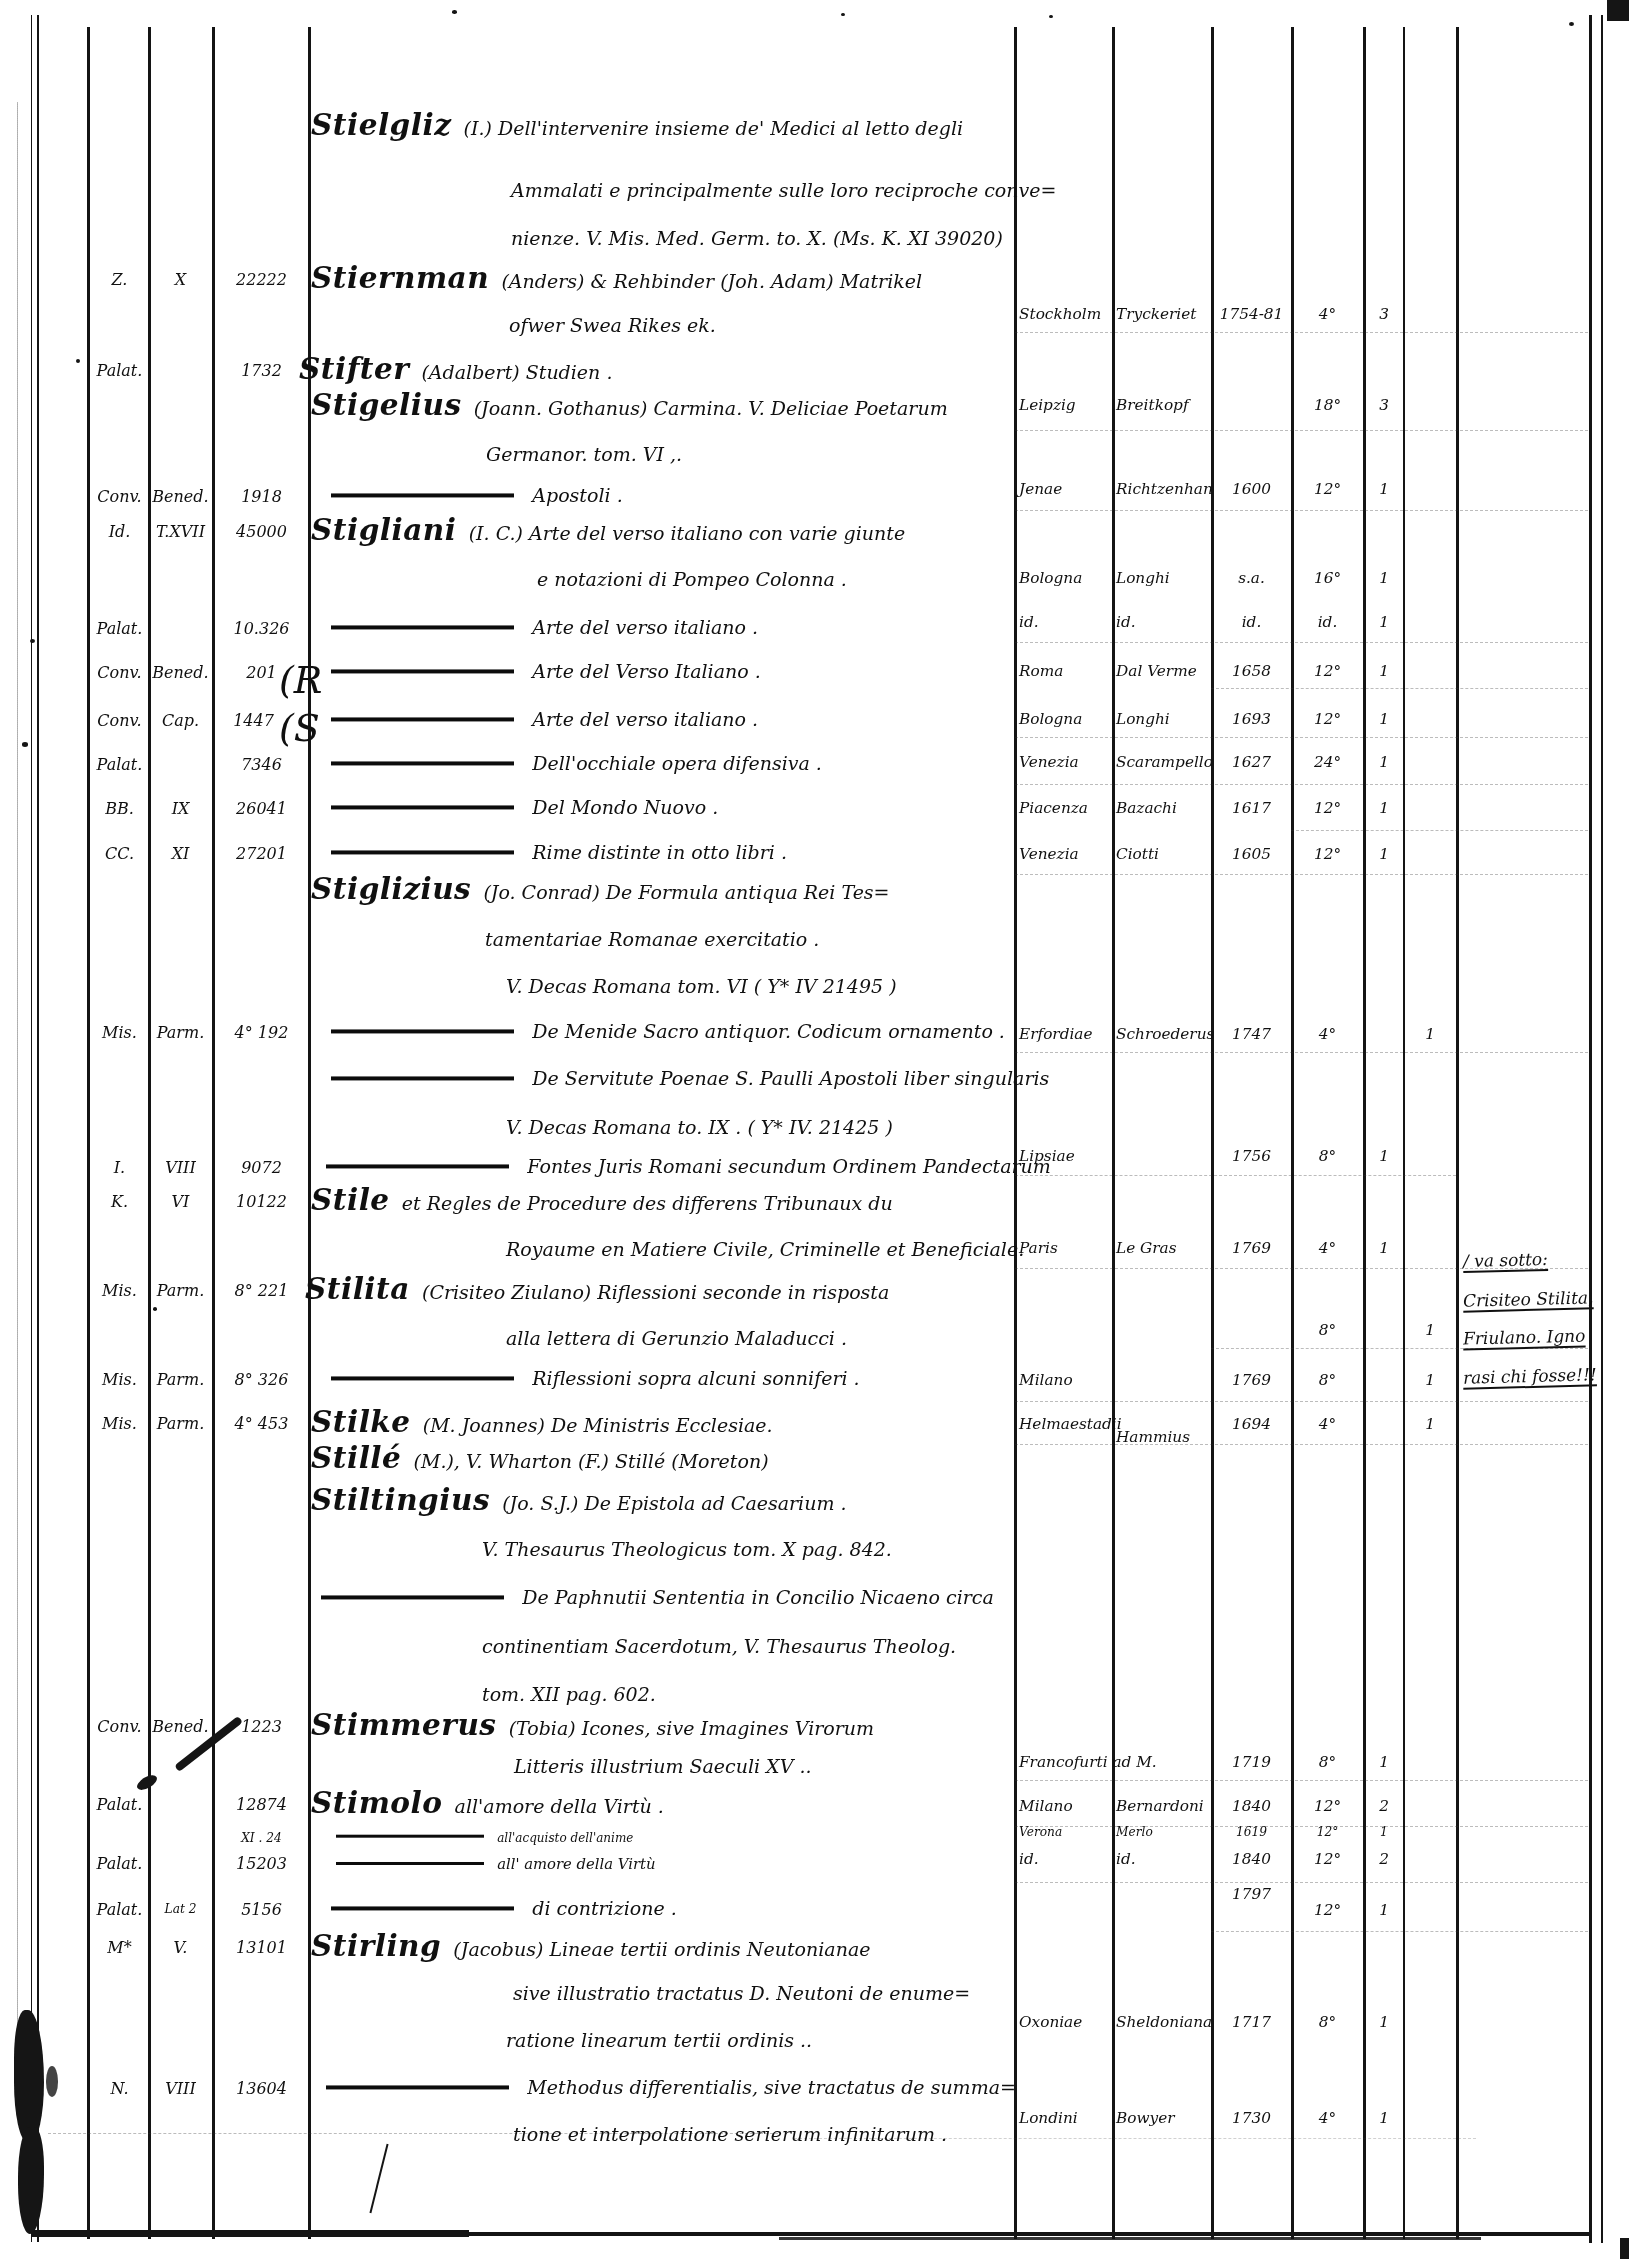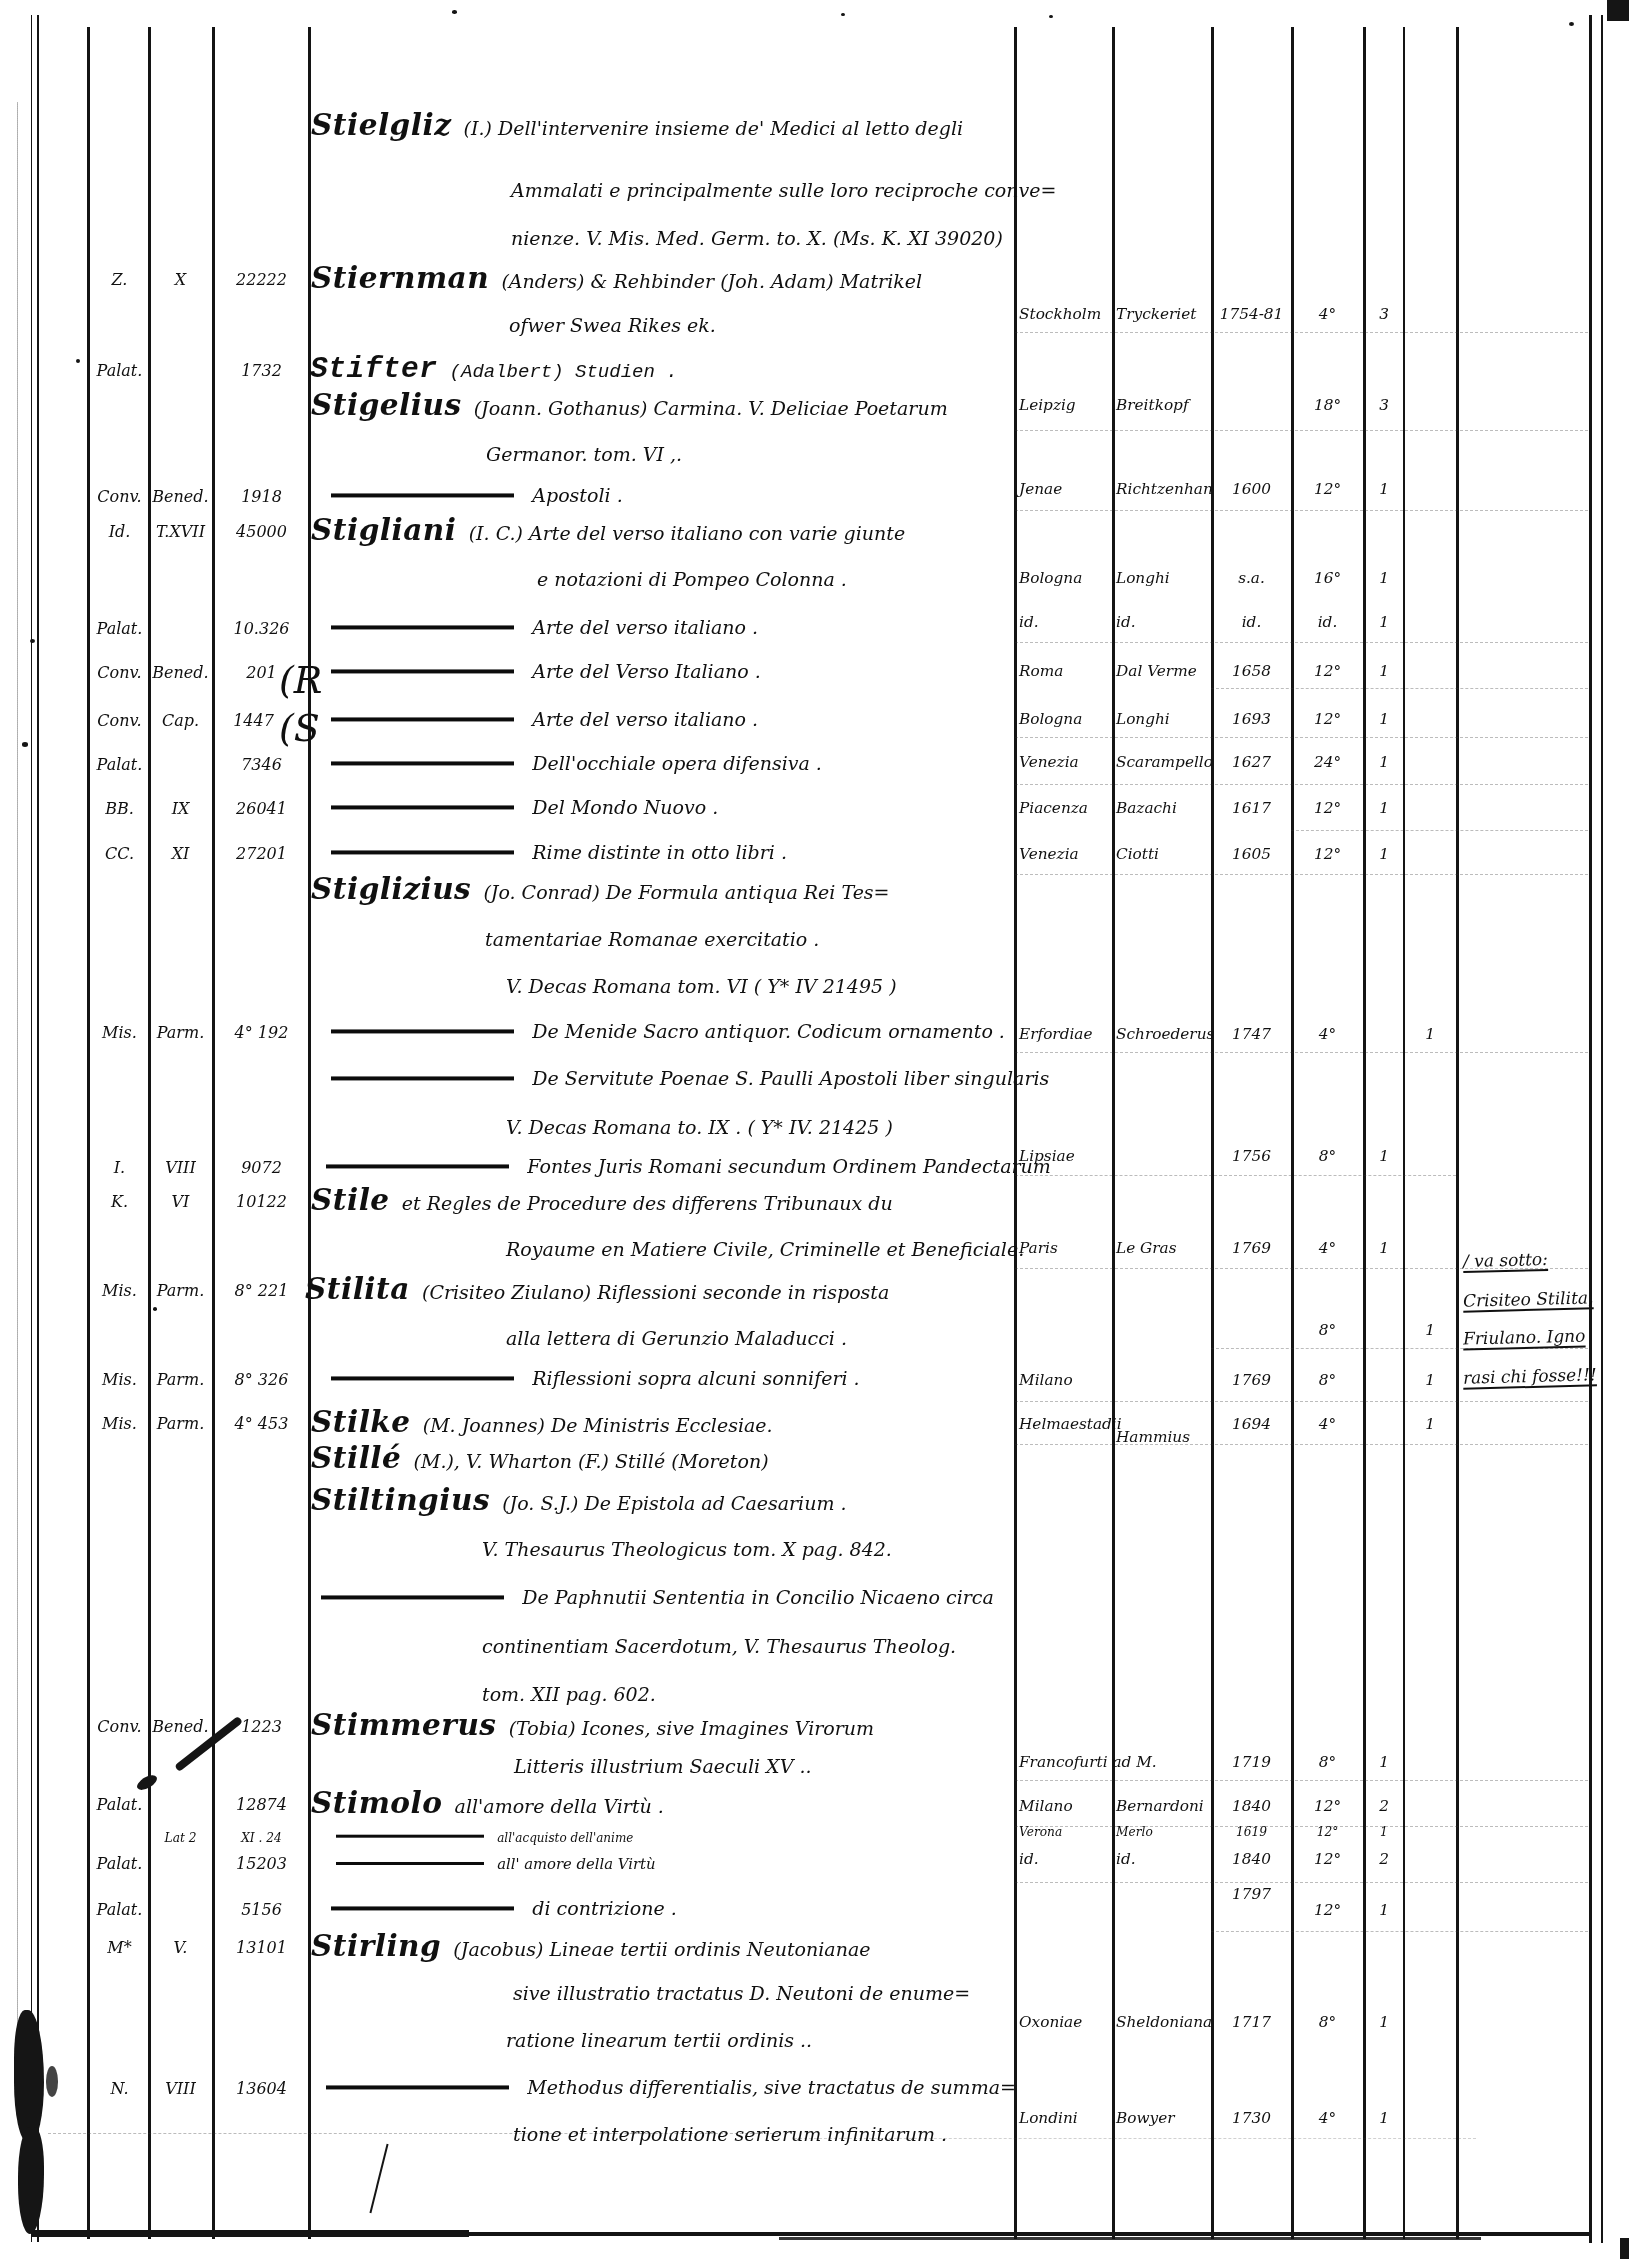--- a/index.html
+++ b/index.html
@@ -97,21 +97,21 @@
   <div class="blob" style="left:29.5px;top:639px;width:5.1px;height:4.1px;"></div>
   <div class="blob" style="left:22.4px;top:742px;width:6.1px;height:4.6px;"></div>
   <div class="blob" style="left:153px;top:1307px;width:4.1px;height:3.6px;"></div>
   <div class="blob" style="left:76px;top:359px;width:4.1px;height:4.1px;"></div>
 
 <div class="line sz-b" style="left: 311px; top: 128px;"><span class="head">Stielgliz</span><span>(I.) Dell'intervenire insieme de' Medici al letto degli</span></div>
     <div class="line sz-b" style="left: 511px; top: 193px;"><span>Ammalati e principalmente sulle loro reciproche conve=</span></div>
     <div class="line sz-b" style="left: 511px; top: 241px;"><span>nienze. V. Mis. Med. Germ. to. X. (Ms. K. XI 39020)</span></div>
     <div class="line sz-b" style="left: 311px; top: 281px;"><span class="head">Stiernman</span><span>(Anders) &amp; Rehbinder (Joh. Adam) Matrikel</span></div>
     <div class="line sz-b" style="left: 509px; top: 328px;"><span>ofwer Swea Rikes ek.</span></div>
-    <div class="line sz-b" style="left: 310px; top: 372px; font-family: Liberation Mono, monospace;"><span class="head">Stifter</span><span>(Adalbert) Studien .</span></div>
+    <div class="line sz-b" style="left: 299px; top: 372px;"><span class="head">Stifter</span><span>(Adalbert) Studien .</span></div>
     <div class="line sz-b" style="left: 311px; top: 408px;"><span class="head">Stigelius</span><span>(Joann. Gothanus) Carmina. V. Deliciae Poetarum</span></div>
     <div class="line sz-b" style="left: 486px; top: 457px;"><span>Germanor. tom. VI ,.</span></div>
     <div class="line sz-b" style="left: 331px; top: 498px;"><span class="dash"></span><span>Apostoli .</span></div>
     <div class="line sz-b" style="left: 311px; top: 533px;"><span class="head">Stigliani</span><span>(I. C.) Arte del verso italiano con varie giunte</span></div>
     <div class="line sz-b" style="left: 537px; top: 582px;"><span>e notazioni di Pompeo Colonna .</span></div>
     <div class="line sz-b" style="left: 331px; top: 630px;"><span class="dash"></span><span>Arte del verso italiano .</span></div>
     <div class="line sz-b" style="left: 331px; top: 674px;"><span class="dash"></span><span>Arte del Verso Italiano .</span></div>
     <div class="line sz-b" style="left: 331px; top: 722px;"><span class="dash"></span><span>Arte del verso italiano .</span></div>
     <div class="line sz-b" style="left: 331px; top: 766px;"><span class="dash"></span><span>Dell'occhiale opera difensiva .</span></div>
     <div class="line sz-b" style="left: 331px; top: 810px;"><span class="dash"></span><span>Del Mondo Nuovo .</span></div>
@@ -191,21 +191,21 @@
     <div class="cell center cm" style="left: 151px; width: 59px; top: 1381px;">Parm.</div>
     <div class="cell center cm" style="left: 216px; width: 91px; top: 1381px;">8° 326</div>
     <div class="cell center cm" style="left: 92px; width: 55px; top: 1425px;">Mis.</div>
     <div class="cell center cm" style="left: 151px; width: 59px; top: 1425px;">Parm.</div>
     <div class="cell center cm" style="left: 216px; width: 91px; top: 1425px;">4° 453</div>
     <div class="cell center cm" style="left: 92px; width: 55px; top: 1728px;">Conv.</div>
     <div class="cell center cm" style="left: 151px; width: 59px; top: 1728px;">Bened.</div>
     <div class="cell center cm" style="left: 216px; width: 91px; top: 1728px;">1223</div>
     <div class="cell center cm" style="left: 92px; width: 55px; top: 1806px;">Palat.</div>
     <div class="cell center cm" style="left: 216px; width: 91px; top: 1806px;">12874</div>
-    <div class="cell center cm-s" style="left: 151px; width: 59px; top: 1839px; text-align: center;">Lat 2</div>
+    <div class="cell center cm-s" style="left: 151px; width: 59px; top: 1910px; text-align: center;">Lat 2</div>
     <div class="cell center cm-s" style="left: 216px; width: 91px; top: 1839px;">XI . 24</div>
     <div class="cell center cm" style="left: 92px; width: 55px; top: 1865px;">Palat.</div>
     <div class="cell center cm" style="left: 216px; width: 91px; top: 1865px;">15203</div>
     <div class="cell center cm" style="left: 92px; width: 55px; top: 1911px;">Palat.</div>
     <div class="cell center cm" style="left: 216px; width: 91px; top: 1911px;">5156</div>
     <div class="cell center cm" style="left: 92px; width: 55px; top: 1949px;">M*</div>
     <div class="cell center cm" style="left: 151px; width: 59px; top: 1949px;">V.</div>
     <div class="cell center cm" style="left: 216px; width: 91px; top: 1949px;">13101</div>
     <div class="cell center cm" style="left: 92px; width: 55px; top: 2090px;">N.</div>
     <div class="cell center cm" style="left: 151px; width: 59px; top: 2090px;">VIII</div>

